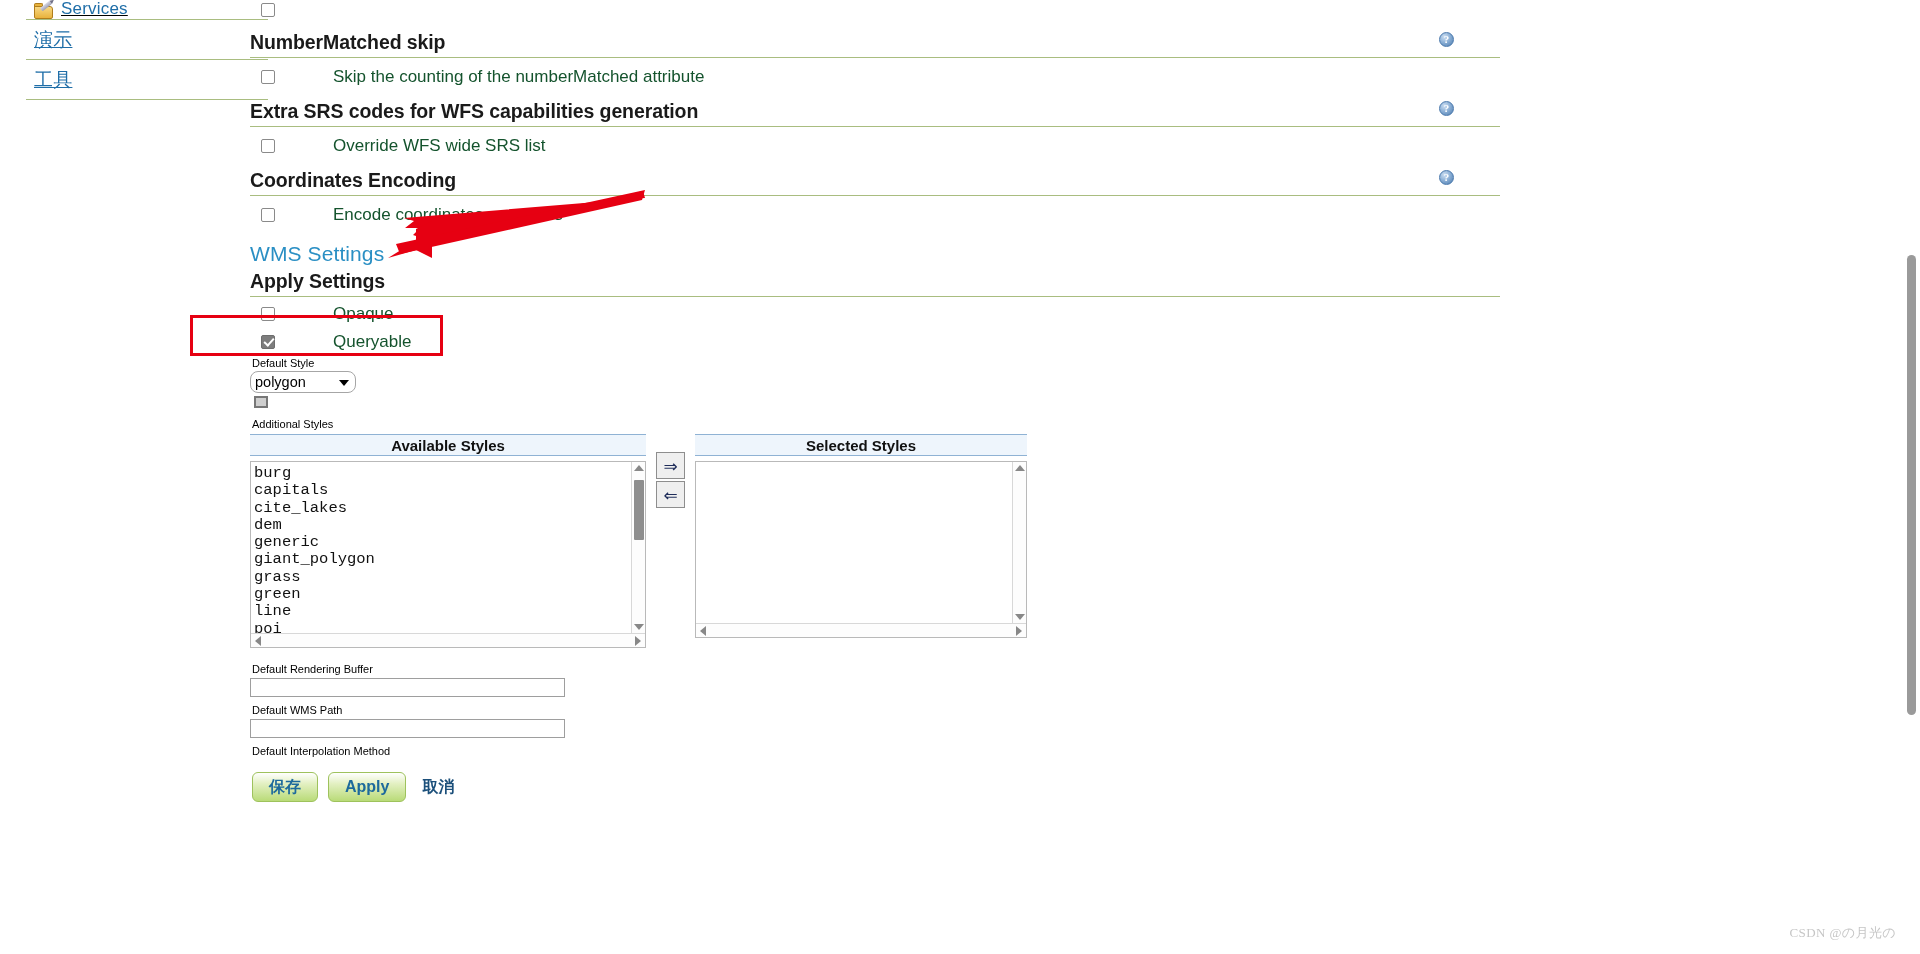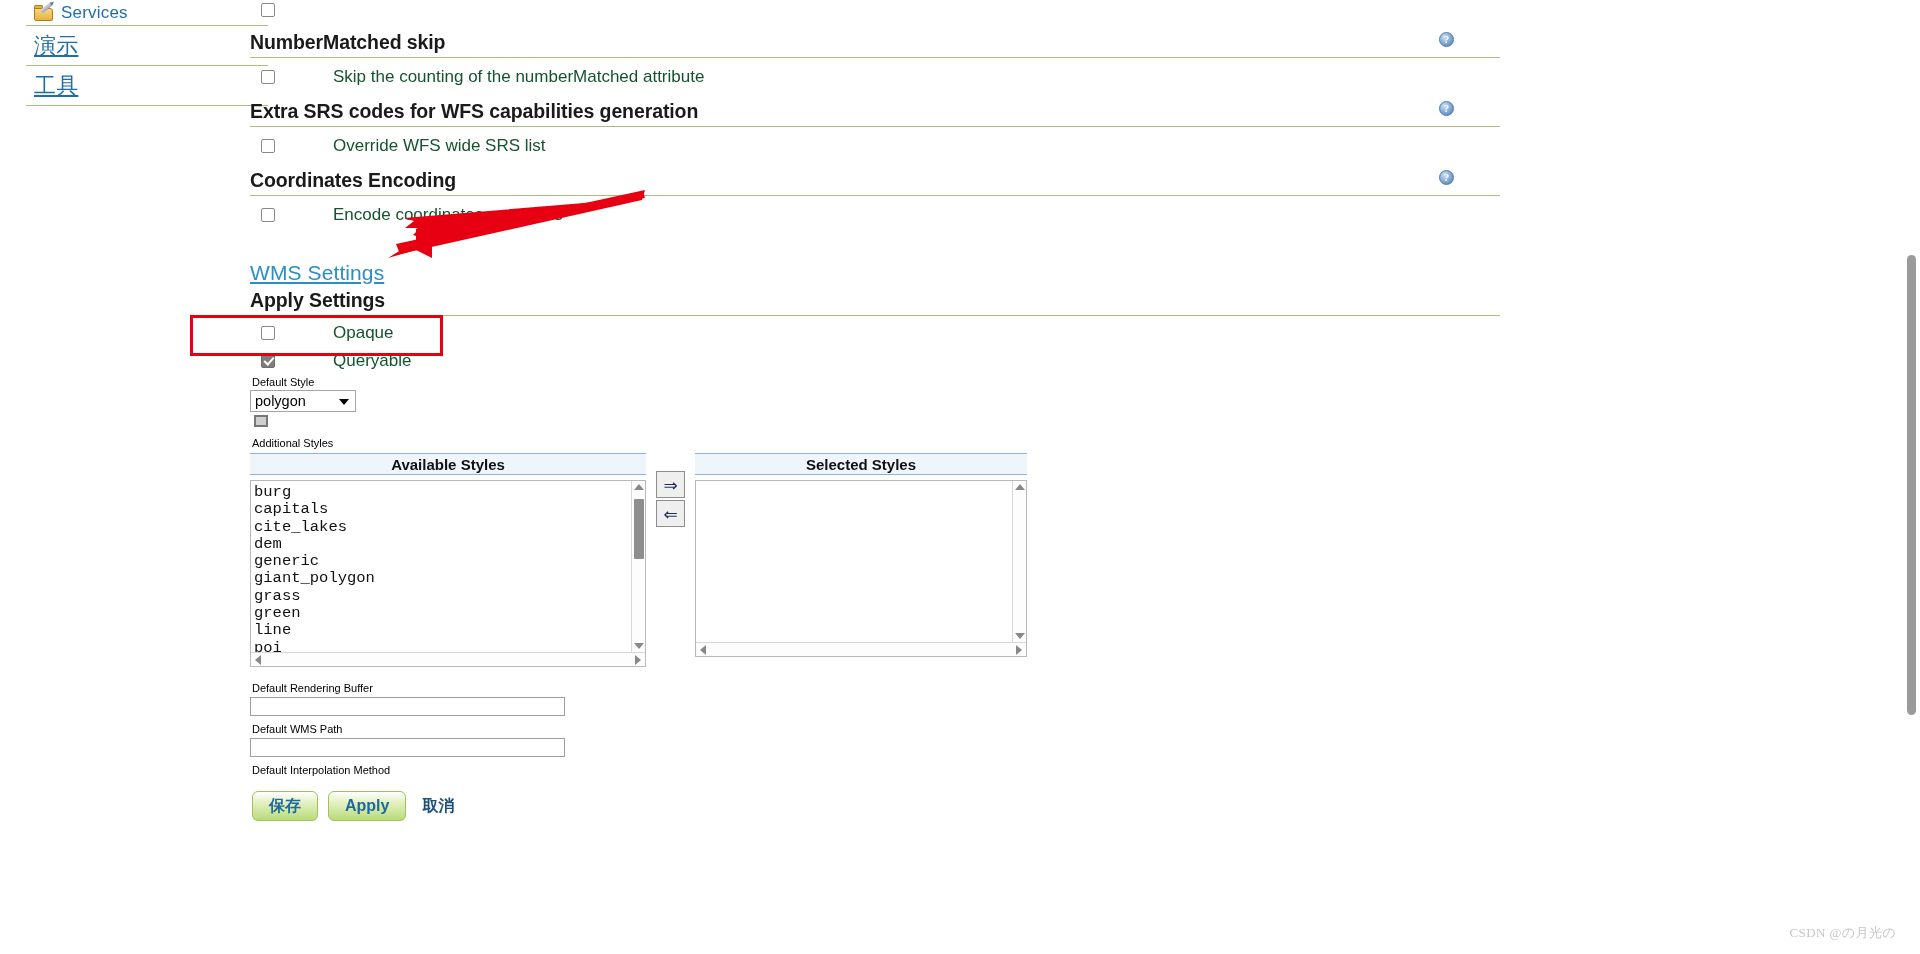--- a/index.html
+++ b/index.html
@@ -24,28 +24,28 @@
     padding-left: 26px;
   }
   .side-row {
     position: relative;
     border-bottom: 1px solid #a9bd80;
     height: 40px;
     display: flex;
     align-items: center;
     padding-left: 8px;
   }
-  .side-row.first { height: 26px; align-items: center; }
+  .side-row.first { height: 20px; align-items: flex-end; text-decoration: underline; }
   .side-link {
     color: #1f6ea8;
     font-size: 17px;
     text-decoration: none;
     letter-spacing: .2px;
   }
-  .side-link.cjk { font-size: 22px; text-decoration: underline; }
+  .side-link.cjk { font-size: 19px; text-decoration: underline; }
   .folder-icon {
     display: inline-block;
     width: 19px; height: 16px;
     margin-right: 8px;
     position: relative;
     vertical-align: -3px;
   }
   .folder-icon .body {
     position: absolute; left: 0; bottom: 0;
     width: 19px; height: 13px;
@@ -163,21 +163,21 @@
     -webkit-appearance: none;
     appearance: none;
     width: 106px;
     height: 22px;
     font-size: 14.5px;
     font-family: "Liberation Sans", sans-serif;
     border: 1px solid #a6a6a6;
     background: #ffffff;
     padding: 0 20px 0 4px;
     color: #000;
-    border-radius: 0;
+    border-radius: 8px;
   }
   .select-wrap { position: relative; display: inline-block; }
   .select-wrap .arrow {
     position: absolute;
     right: 7px; top: 9px;
     width: 0; height: 0;
     border-left: 5px solid transparent;
     border-right: 5px solid transparent;
     border-top: 6px solid #000;
     pointer-events: none;
@@ -369,21 +369,21 @@
 
     <div style="position:relative; margin-top:13px;">
       <h2 class="sec-head">Coordinates Encoding</h2>
       <span class="help-icon" style="top:1px;">?</span>
     </div>
     <div class="chk-row" style="margin-top:9px;">
       <span class="cbox"></span>
       <span class="chk-label">Encode coordinates measures</span>
     </div>
 
-    <h2 class="blue-head" style="margin-top:36px;text-decoration:underline;">WMS Settings</h2>
+    <h2 class="blue-head" style="margin-top:17px;">WMS Settings</h2>
     <h3 class="sec-head" style="margin-top:4px;">Apply Settings</h3>
 
     <div class="chk-row" style="margin-top:7px;">
       <span class="cbox"></span>
       <span class="chk-label">Opaque</span>
     </div>
     <div class="chk-row" style="margin-top:8px;">
       <span class="cbox checked"></span>
       <span class="chk-label">Queryable</span>
     </div>

